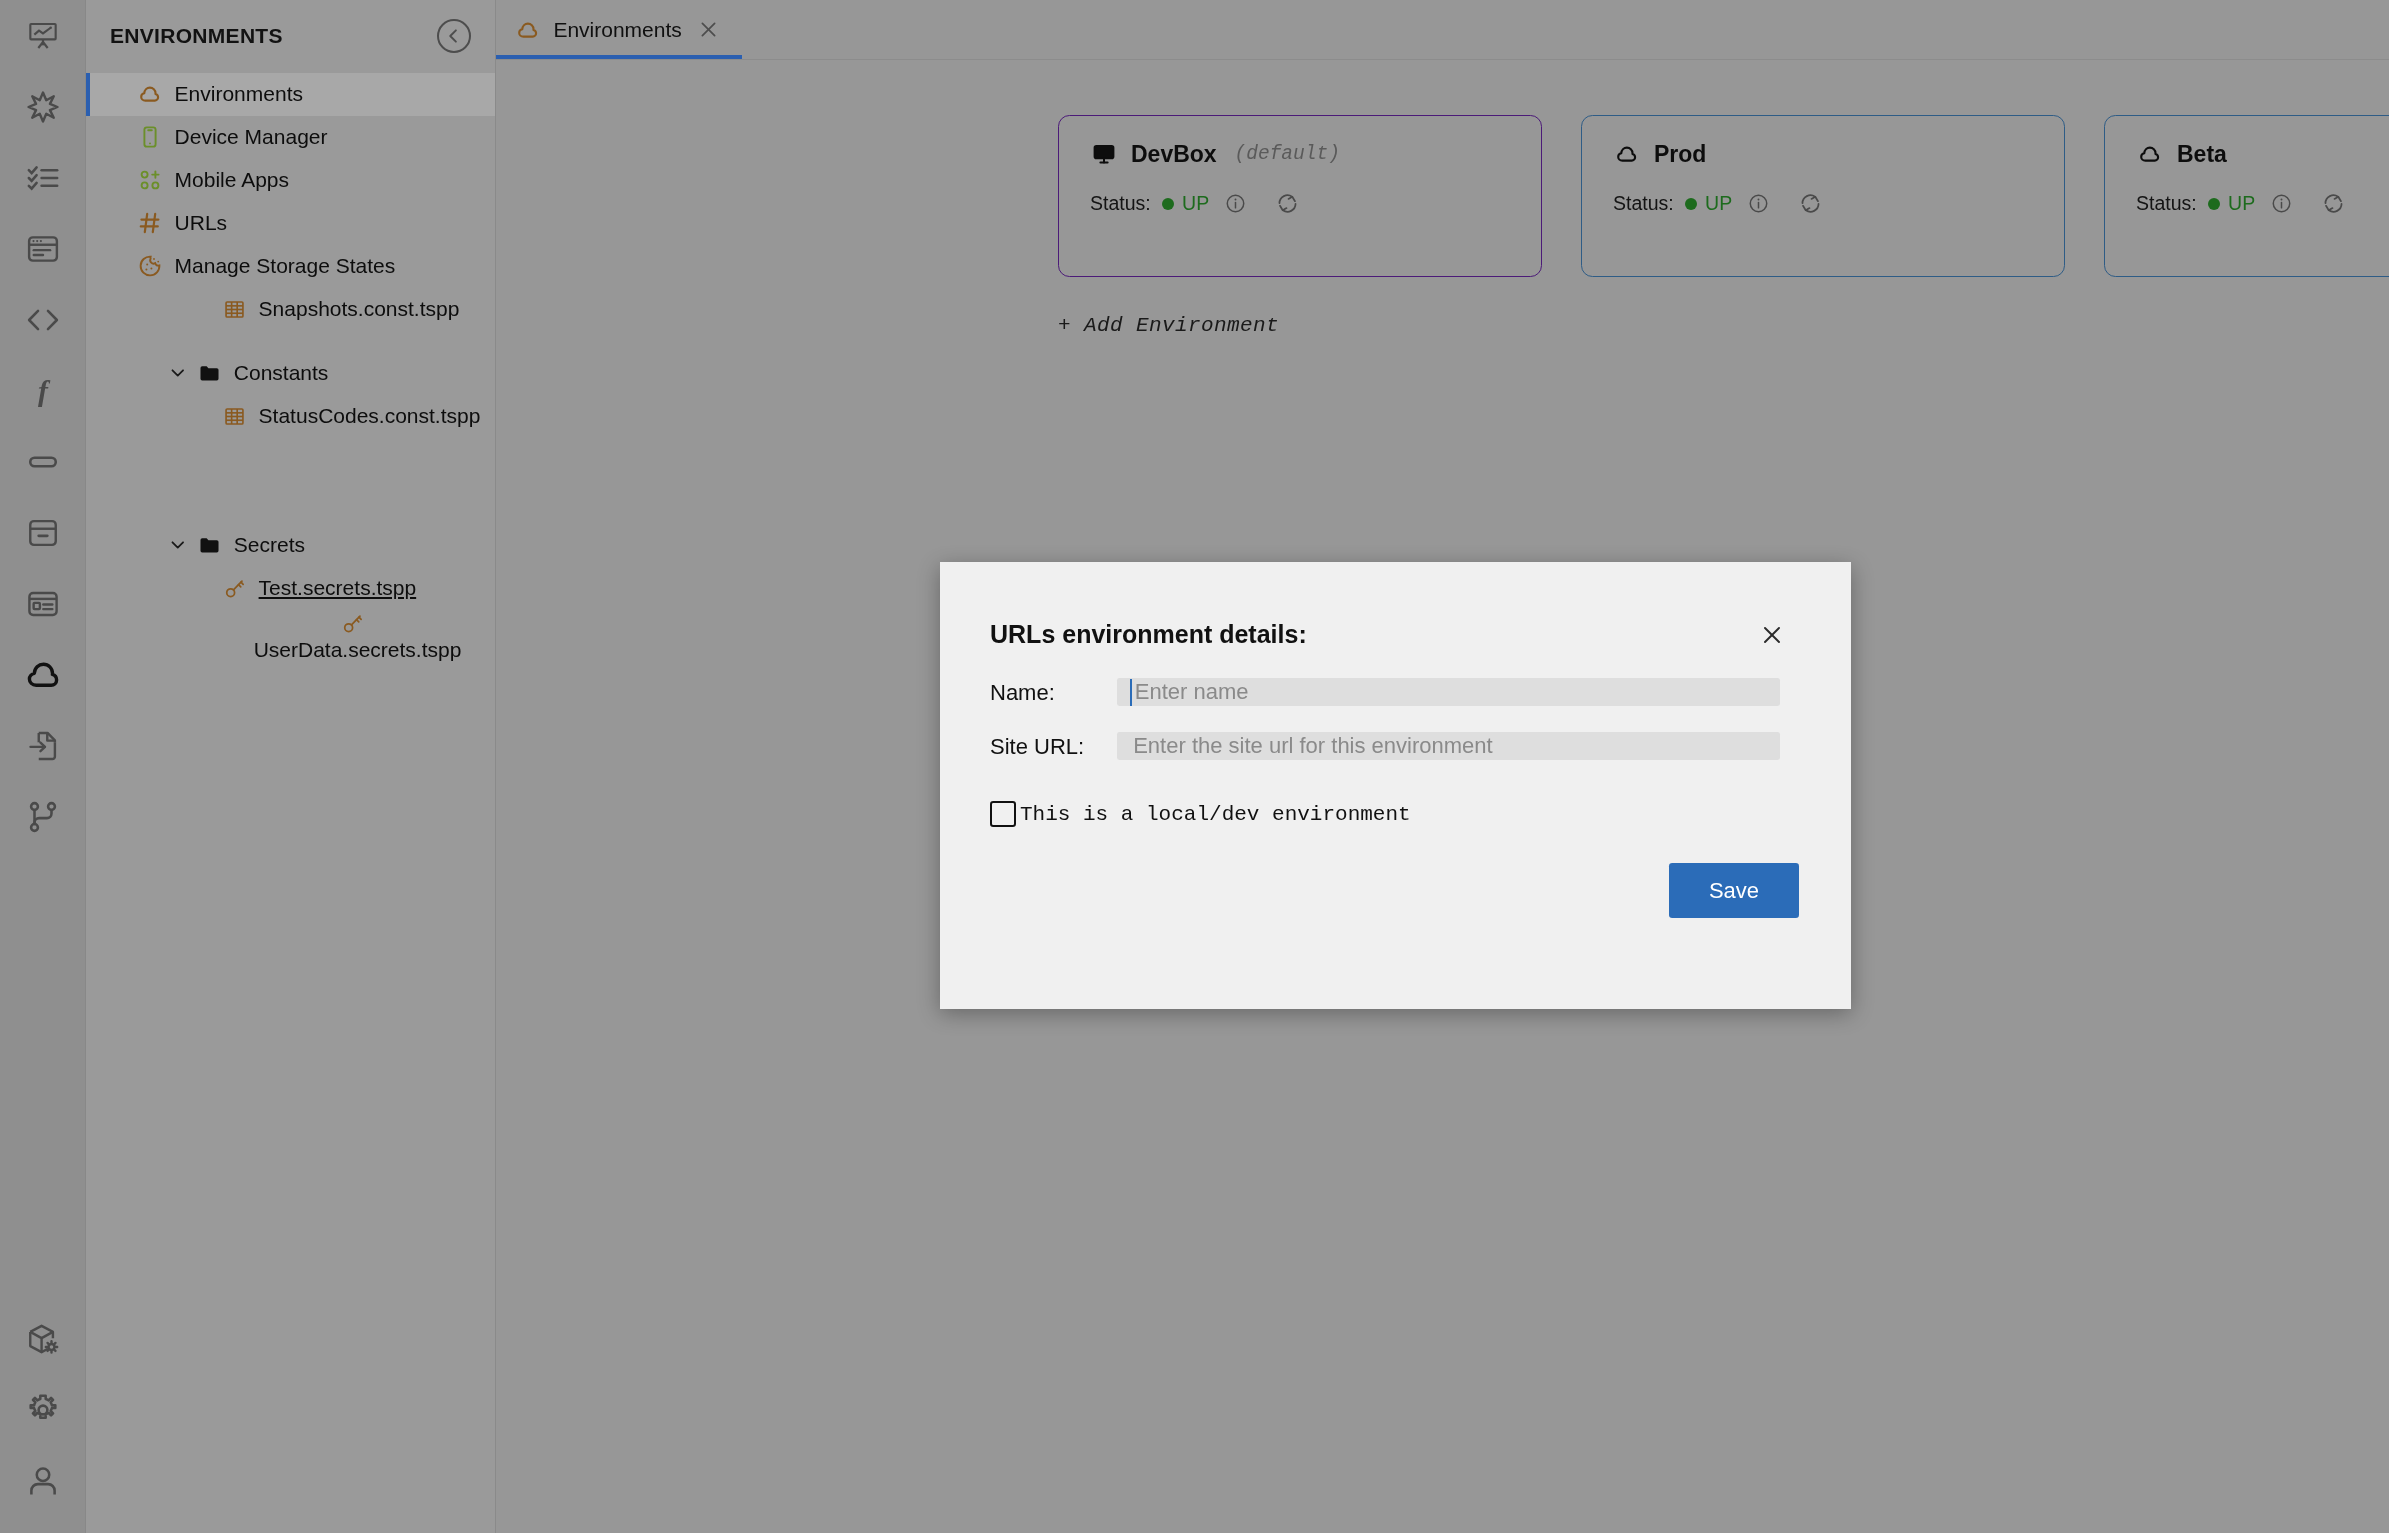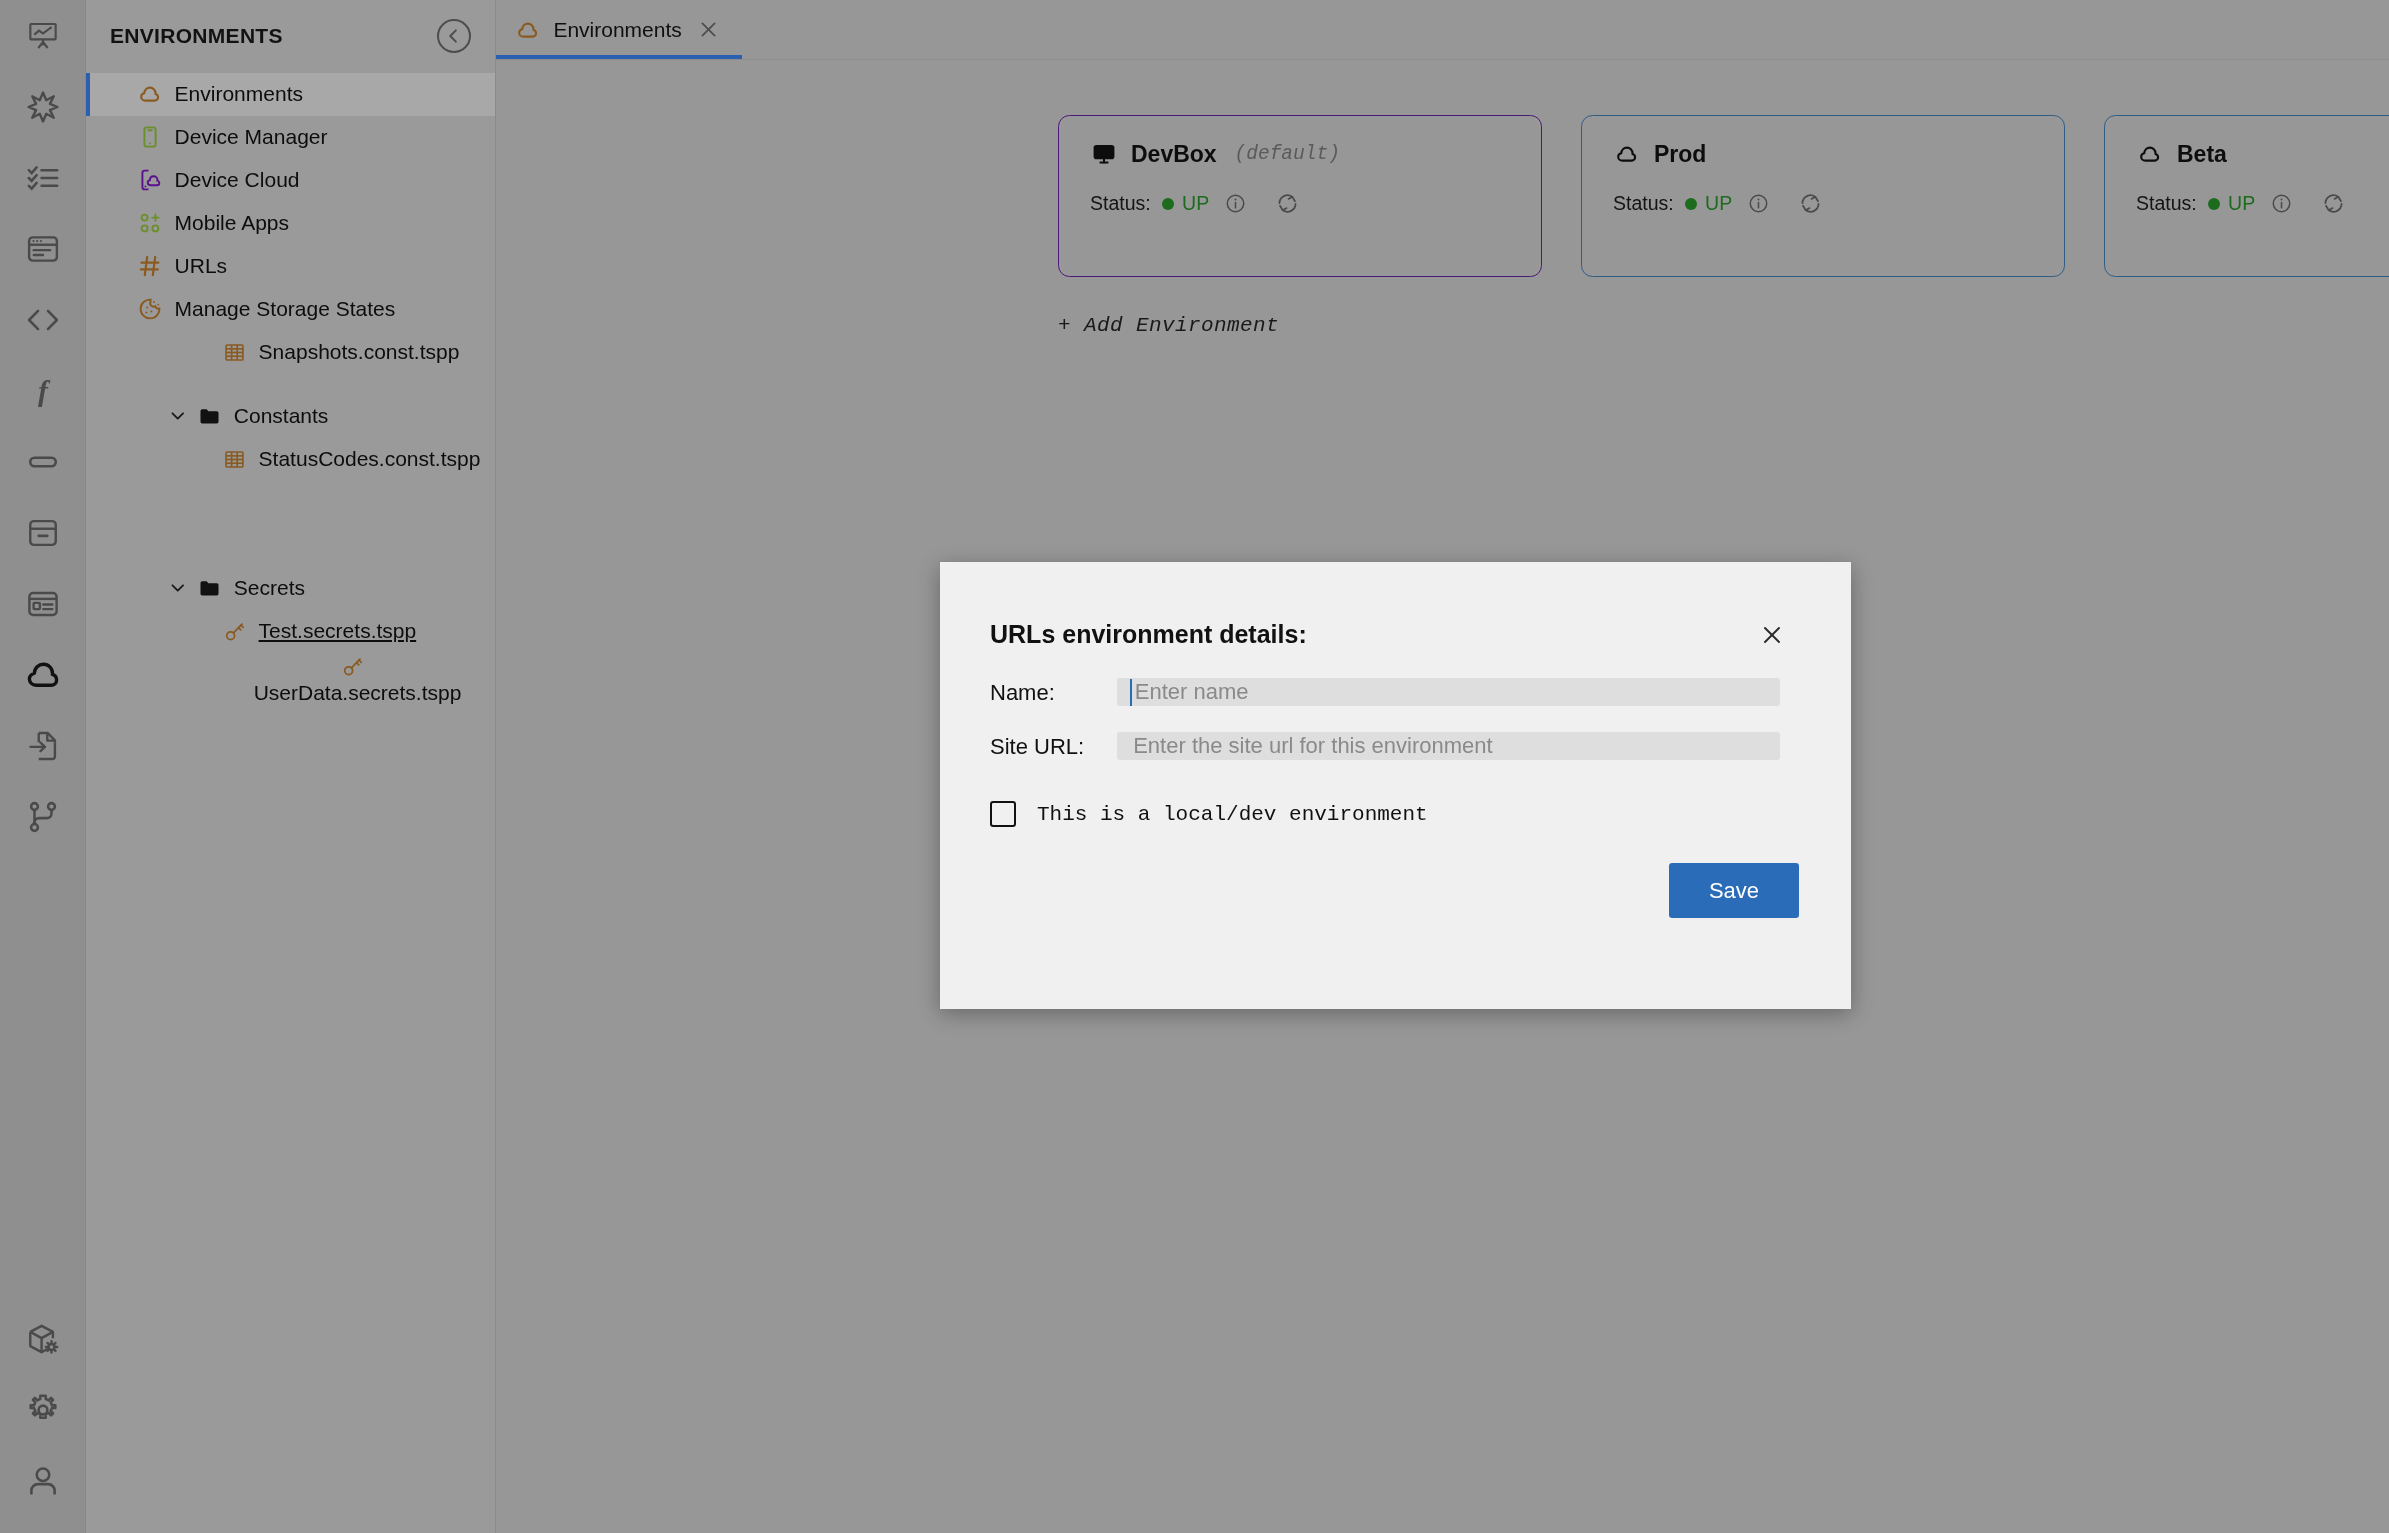--- a/index.html
+++ b/index.html
@@ -185,21 +185,21 @@
     display: flex; align-items: center;
     padding-left: 13px;
     font-size: 22px; color: #8a8a8a;
     position: relative;
   }
   .form-input .caret {
     width: 2.4px; height: 27px; background: #2b6cb8;
     margin-right: 2.4px; flex: 0 0 2.4px;
   }
   .check-row {
-    display: flex; align-items: center; gap: 21px;
+    display: flex; align-items: center; gap: 4px;
     padding-left: 50px; margin-top: 41px;
   }
   .checkbox {
     width: 26px; height: 26px; border: 2.4px solid #111; border-radius: 3.2px;
     background: #f0f0f0; flex: 0 0 26px;
   }
   .check-label {
     font-family: "Liberation Mono", monospace;
     font-size: 21px; color: #111;
   }
@@ -381,30 +381,20 @@
         <span class="ticon" style="color:#6b8f2a;">
           <svg width="24" height="24" viewBox="0 0 24 24" fill="none" stroke="currentColor" stroke-width="1.9">
             <rect x="6.4" y="2.4" width="11.2" height="19.2" rx="2.4"></rect>
             <line x1="10.2" y1="5.2" x2="13.8" y2="5.2" stroke-linecap="round"></line>
             <circle cx="12" cy="18.4" r="0.95" fill="currentColor" stroke="none"></circle>
           </svg>
         </span>
         <span class="lbl">Device Manager</span>
       </div>
 
-      <div class="tree-row" style="padding-left:50px;">
-        <span class="ticon" style="color:#5b0f8f;">
-          <svg width="24" height="24" viewBox="0 0 24 24" fill="none" stroke="currentColor" stroke-width="1.9">
-            <path d="M10.5 2.6 H6.6 A2.2 2.2 0 0 0 4.4 4.8 V19.2 A2.2 2.2 0 0 0 6.6 21.4 H10.5"></path>
-            <circle cx="7.4" cy="18.4" r="0.95" fill="currentColor" stroke="none"></circle>
-            <path d="M12.6 17.2 C10.9 17.2 9.7 16.0 9.7 14.6 C9.7 13.4 10.6 12.4 11.8 12.2 C11.9 9.9 13.6 8.3 15.7 8.3 C17.8 8.3 19.5 10.0 19.5 12.1 C19.5 12.3 19.5 12.4 19.4 12.6 C20.6 12.9 21.3 13.8 21.3 14.9 C21.3 16.1 20.3 17.2 19.0 17.2 Z"></path>
-          </svg>
-        </span>
-        <span class="lbl">Device Cloud</span>
-      </div>
 
       <div class="tree-row" style="padding-left:50px;">
         <span class="ticon" style="color:#6b8f2a;">
           <svg width="24" height="24" viewBox="0 0 24 24" fill="none" stroke="currentColor" stroke-width="1.9">
             <circle cx="6.6" cy="6.6" r="3.0"></circle>
             <circle cx="6.6" cy="17.4" r="3.0"></circle>
             <circle cx="17.4" cy="17.4" r="3.0"></circle>
             <line x1="17.4" y1="3.4" x2="17.4" y2="9.8" stroke-linecap="round"></line>
             <line x1="14.2" y1="6.6" x2="20.6" y2="6.6" stroke-linecap="round"></line>
           </svg>

